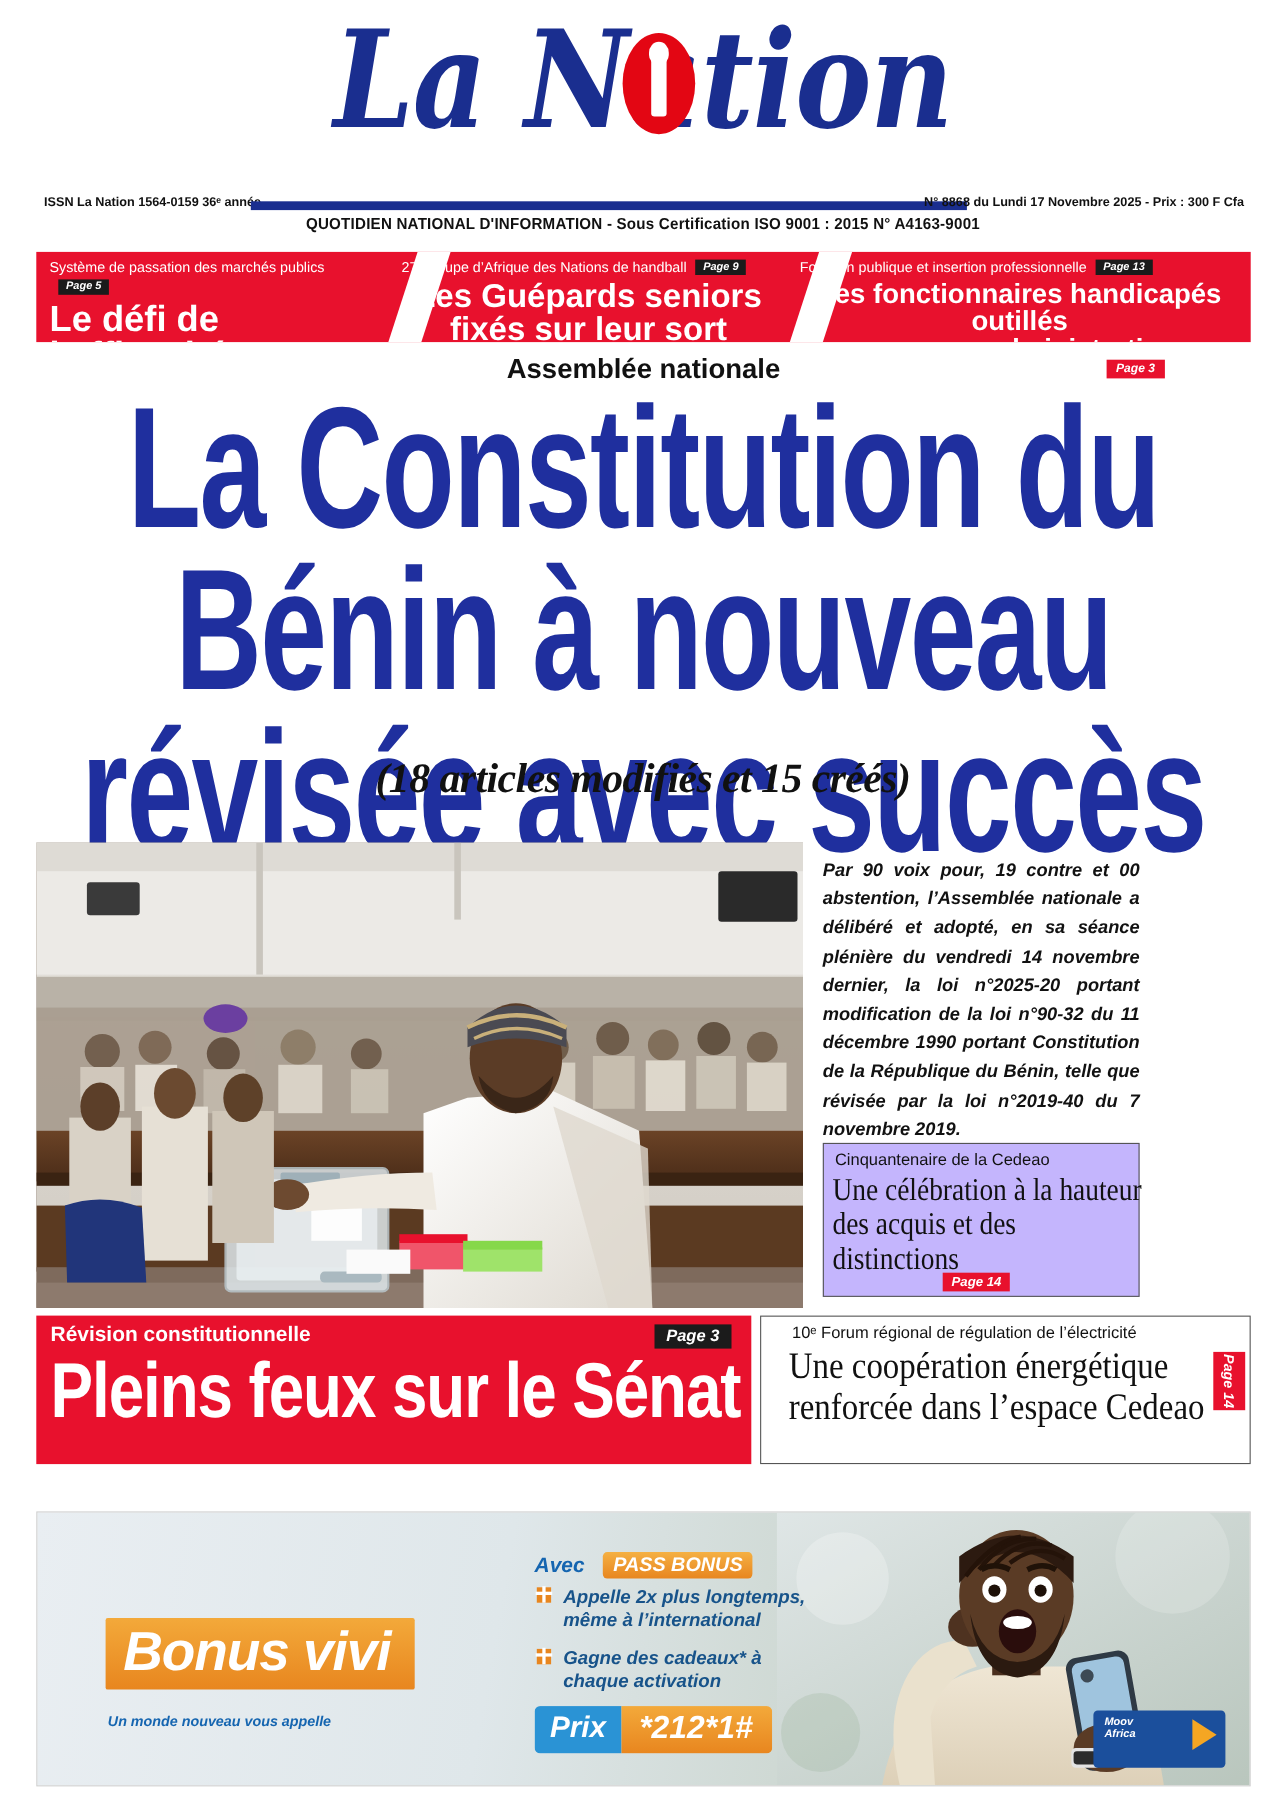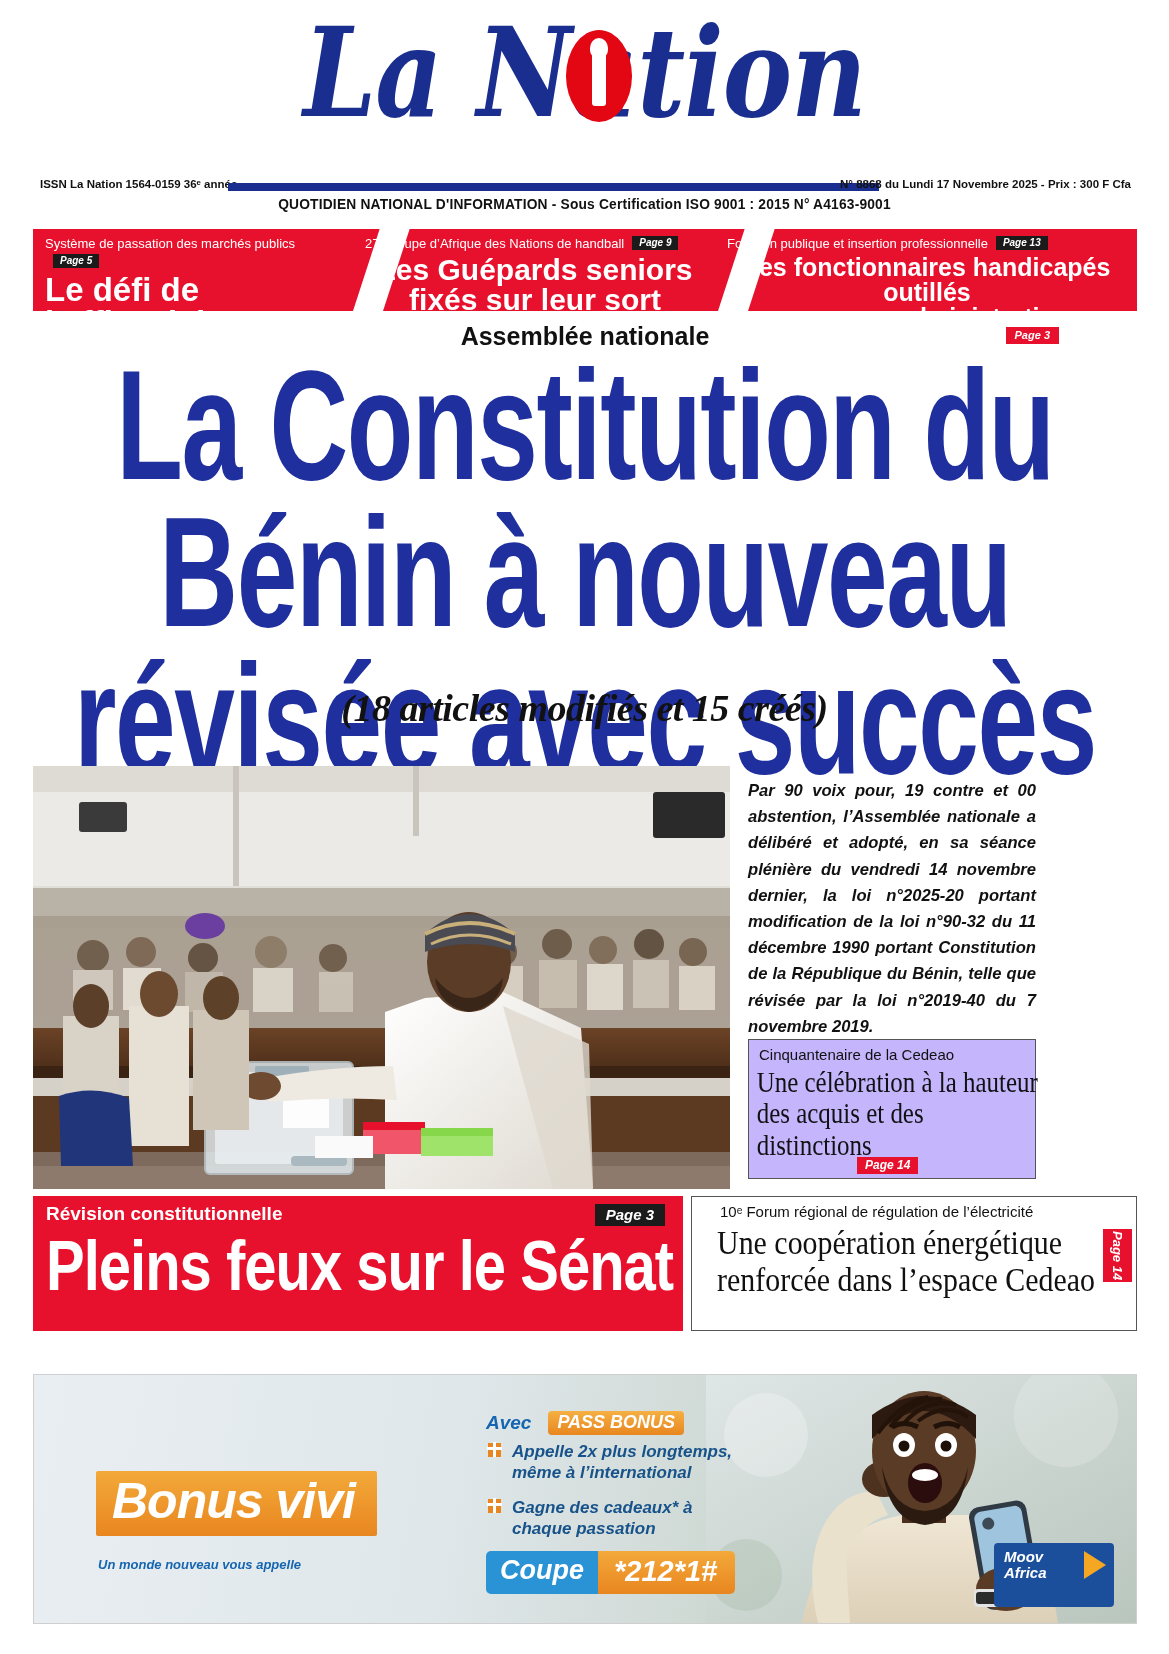--- a/index.html
+++ b/index.html
@@ -530,26 +530,26 @@
     top: 0;
     width: 430px;
     height: 248px;
     overflow: hidden;
   }
   .moov {
     position: absolute;
     right: 22px;
     bottom: 16px;
     width: 120px;
-    height: 64px;
+    height: 52px;
     background: #1b4f9c;
     border-radius: 4px;
     color: #fff;
     font-weight: bold;
-    font-size: 15px;
+    font-size: 10px;
     line-height: 1.05;
     padding: 6px 0 0 10px;
     box-sizing: border-box;
     font-style: italic;
   }
   .moov .swoosh {
     position: absolute;
     right: 8px;
     top: 8px;
     width: 0; height: 0;
@@ -800,25 +800,25 @@
 
     <div class="ad-bonus">Bonus vivi</div>
     <div class="ad-tagline">Un monde nouveau vous appelle</div>
 
     <div class="ad-avec"><span>Avec</span><span class="ad-pass">PASS BONUS</span></div>
 
     <div class="ad-bullets">
       <div class="ad-bullet"><span class="gift-icon"></span><span style="white-space:pre-line;">Appelle 2x plus longtemps,
 même à l’international</span></div>
       <div class="ad-bullet"><span class="gift-icon"></span><span style="white-space:pre-line;">Gagne des cadeaux* à
-chaque passation</span></div>
+chaque activation</span></div>
     </div>
 
     <div class="ad-tape">
-      <span class="lbl">Coupe</span>
+      <span class="lbl">Prix</span>
       <span class="num">*212*1#</span>
     </div>
 
     <div class="moov">
       <span style="white-space:pre-line;">Moov
 Africa</span>
       <span class="swoosh"></span>
     </div>
   </div>
 

